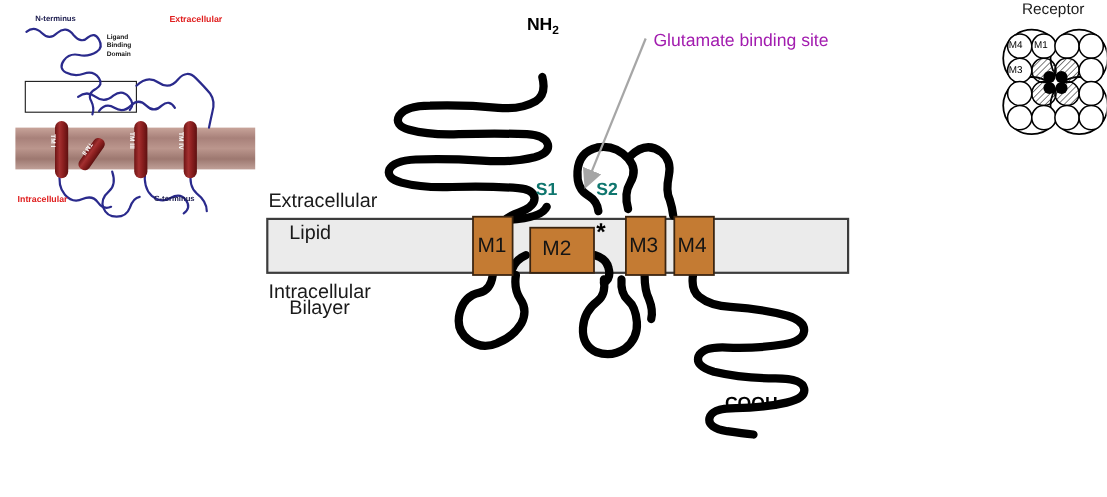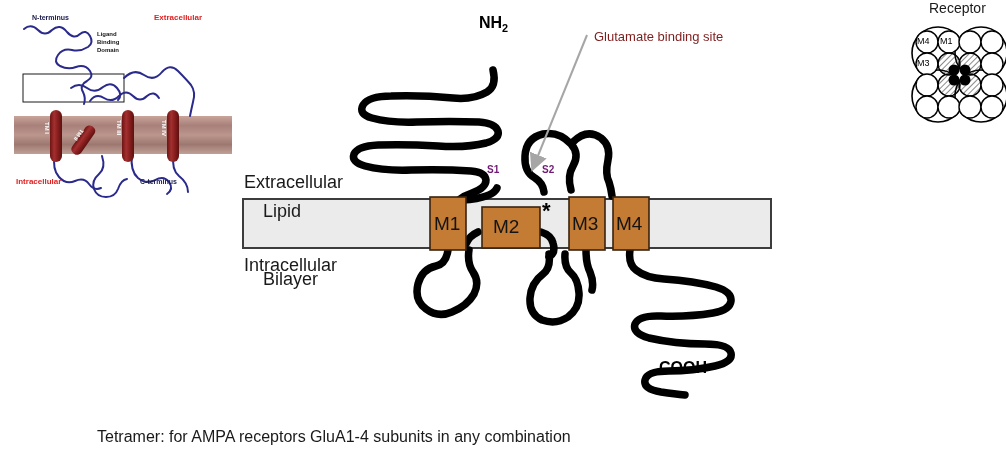--- a/index.html
+++ b/index.html
@@ -47,32 +47,32 @@
     font-size: 19px;
     color: #141414;
     font-weight: 400;
   }
   .lbl-term {
     font-size: 16px;
     font-weight: bold;
     color: #000;
   }
   .lbl-s {
-    font-size: 10px;
-    font-weight: bold;
-    color: #701a75;
+    font-size: 16px;
+    font-weight: bold;
+    color: #0f766e;
   }
   .lbl-star {
     font-size: 22px;
     font-weight: bold;
     color: #000;
   }
   .lbl-gluta {
-    font-size: 13px;
-    color: #7f1d1d;
+    font-size: 16px;
+    color: #a21caf;
     font-weight: 400;
   }
   .lbl-qr {
     font-size: 19px;
     font-weight: bold;
     color: #000;
     text-align: center;
   }
   .lbl-caption {
     font-size: 16px;
@@ -330,20 +330,19 @@
   <div class="txt lbl-tm" style="left:489px; top:217px;">M2</div>
   <div class="txt lbl-tm" style="left:568px; top:214px;">M3</div>
   <div class="txt lbl-tm" style="left:612px; top:214px;">M4</div>
 
   <div class="txt lbl-star" style="left:538px; top:200px;">*</div>
 
   <div class="txt lbl-term" style="left:655px; top:360px;">COOH</div>
 
 
 
-  <div class="txt lbl-caption" style="left:93px; top:429px;">Tetramer: for AMPA receptors GluA1-4 subunits in any combination</div>
 
   <div class="txt lbl-receptor" style="left:925px; top:1px;">Receptor</div>
   <div class="txt" style="left:913px; top:37px; font-size:9px; font-weight:400;">M4</div>
   <div class="txt" style="left:936px; top:37px; font-size:9px; font-weight:400;">M1</div>
   <div class="txt" style="left:913px; top:59px; font-size:9px; font-weight:400;">M3</div>
 
 </div>
 
 </body></html>

